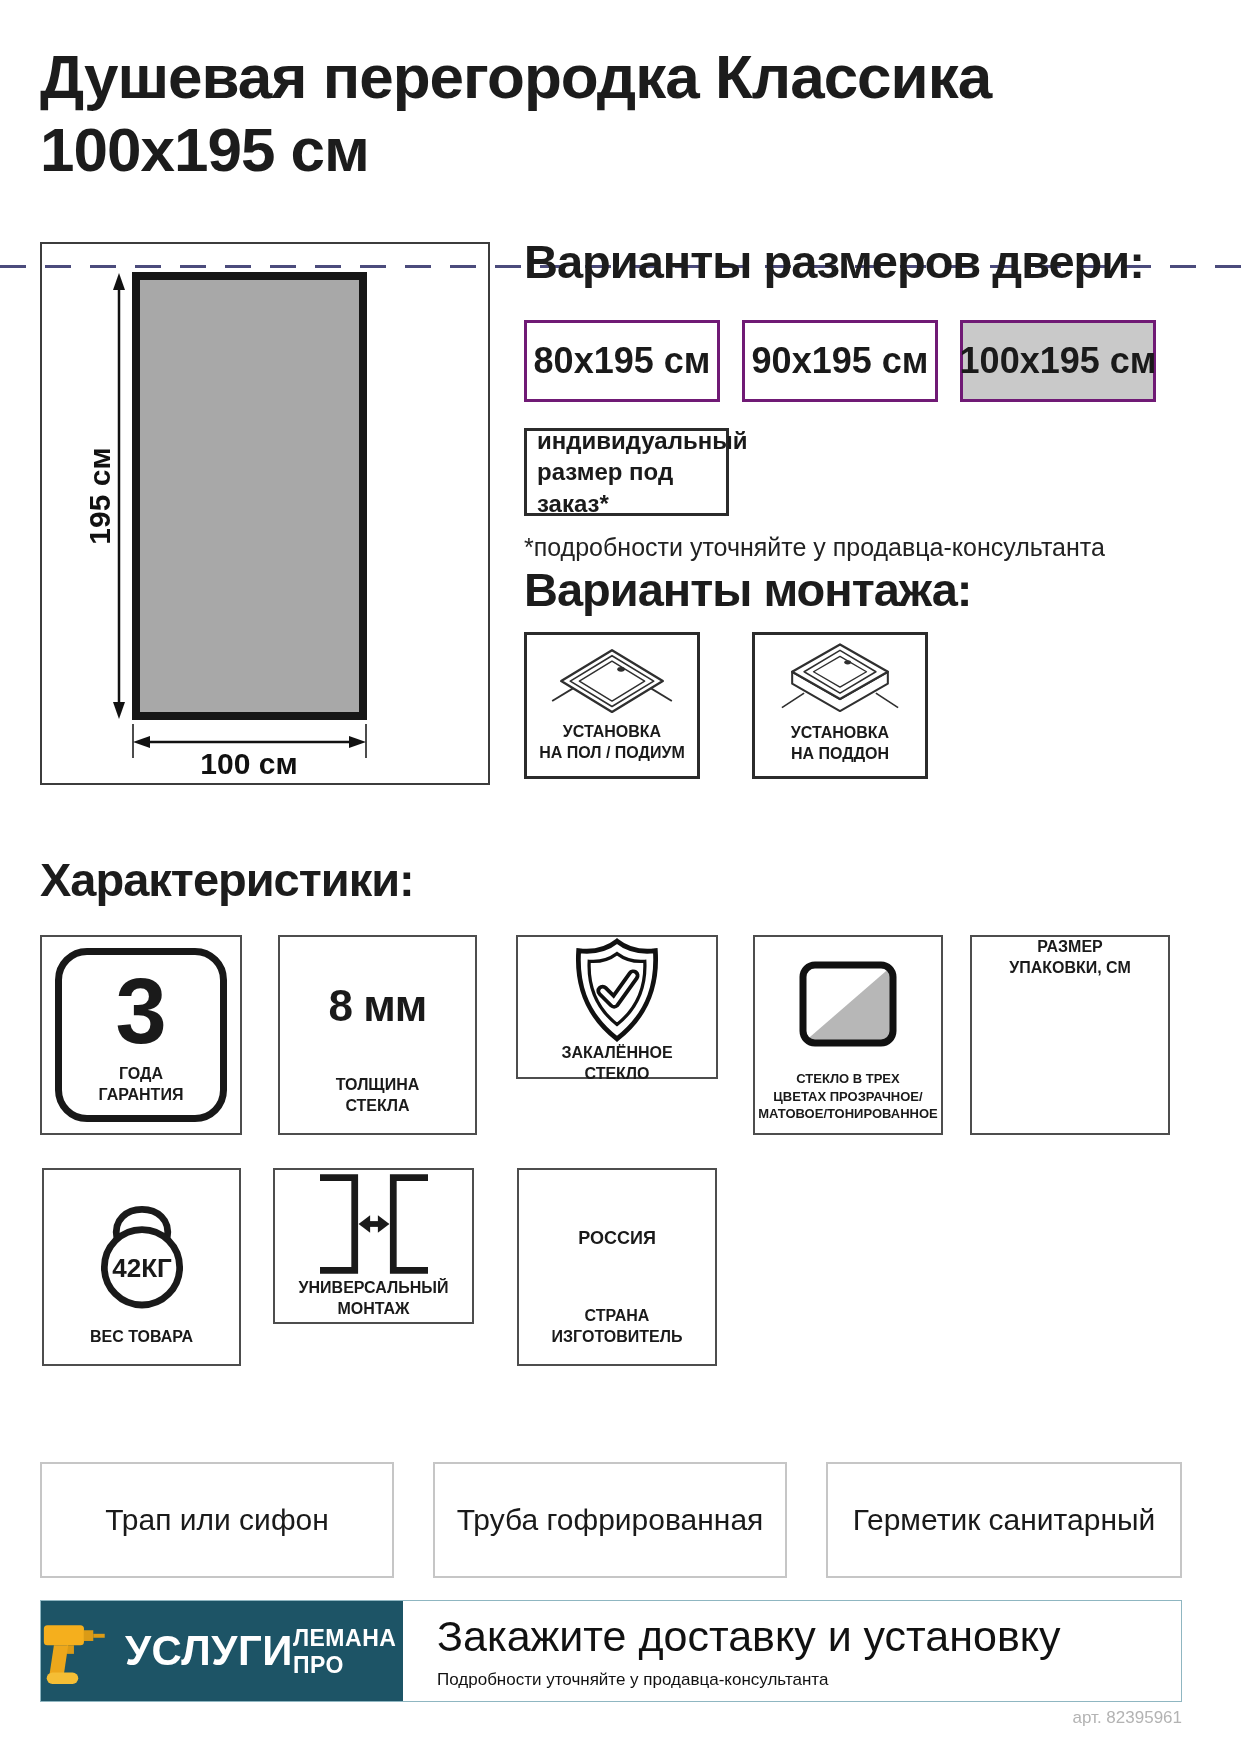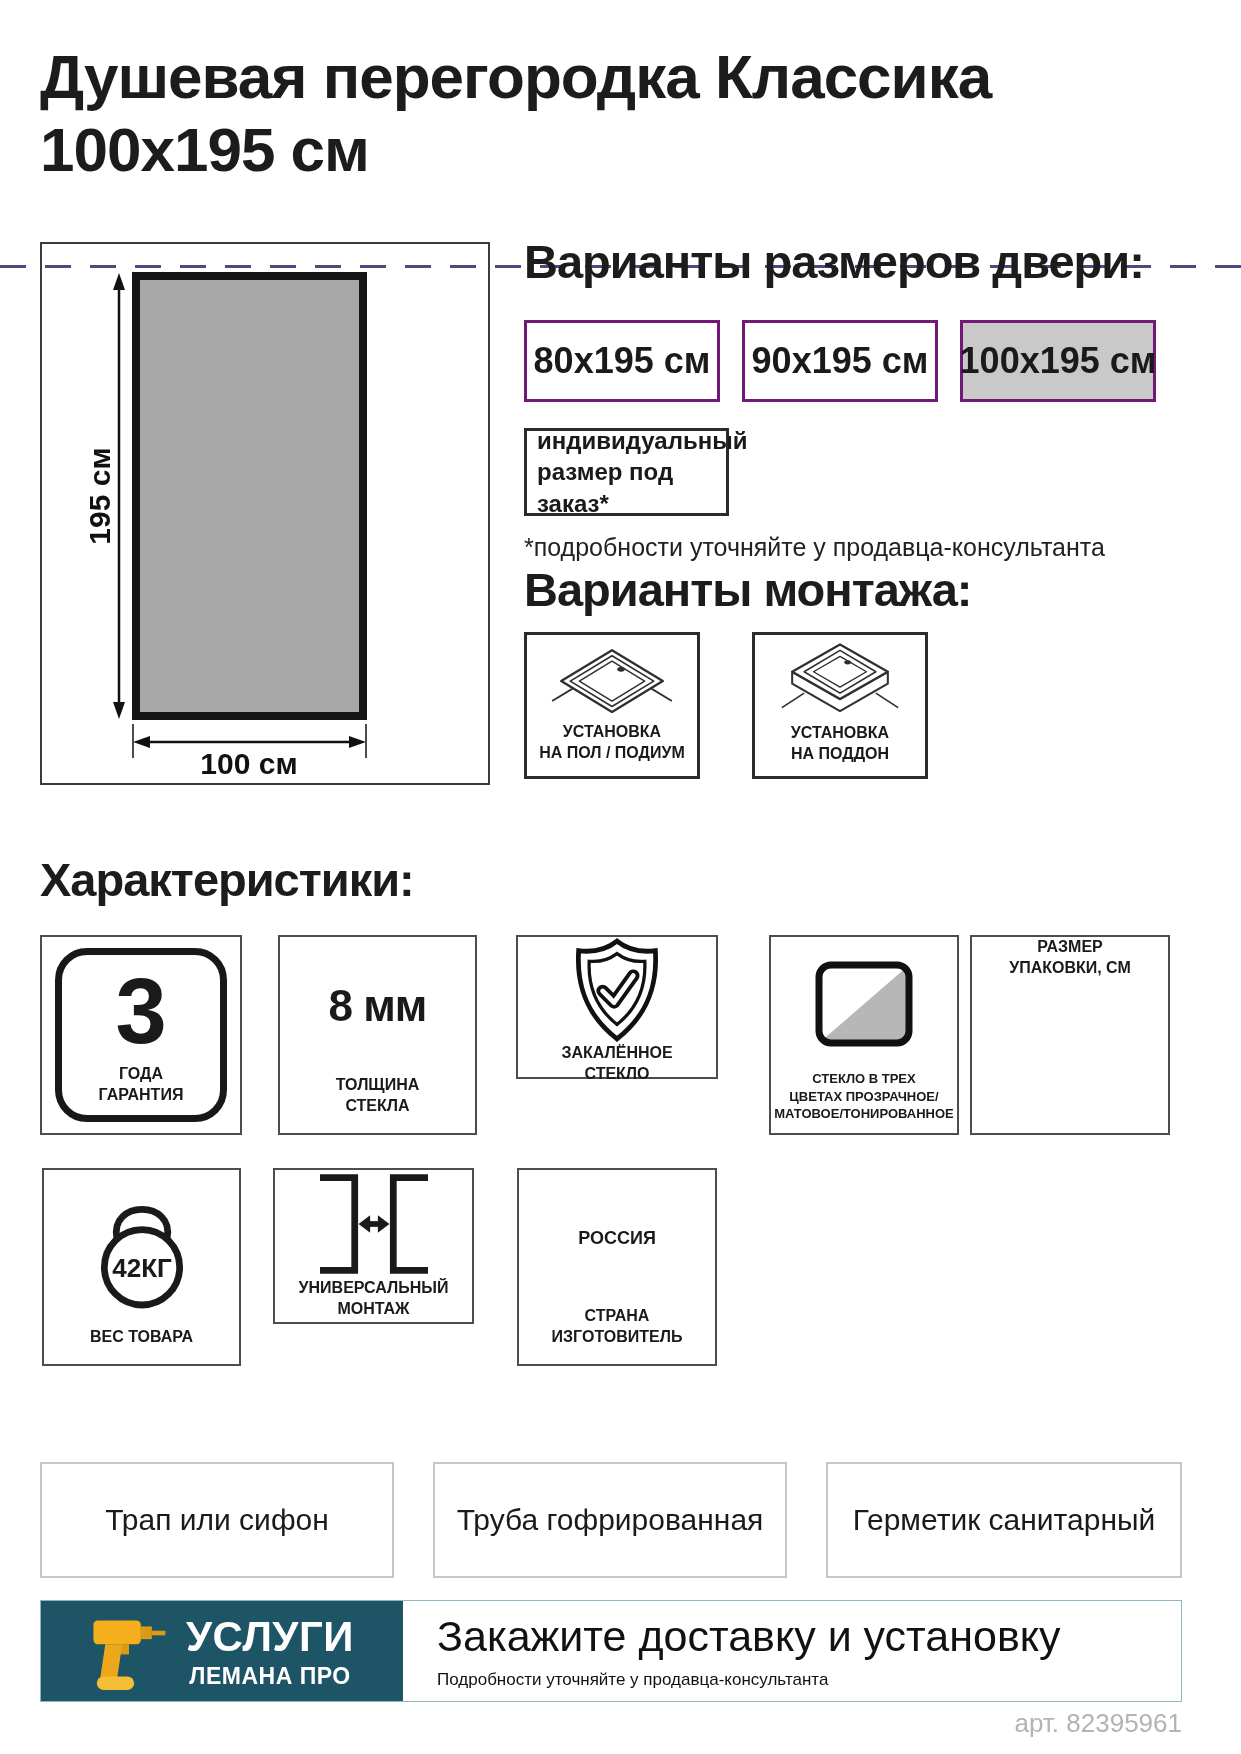--- a/index.html
+++ b/index.html
@@ -36,27 +36,27 @@
   .guarantee-frame{position:absolute;left:13px;top:11px;right:13px;bottom:11px;border:7px solid #181818;border-radius:32px;
             display:flex;flex-direction:column;align-items:center;}
   .guarantee-num{flex:1;display:flex;align-items:center;justify-content:center;font-size:92px;font-weight:bold;padding-top:4px;}
   .guarantee-cap{font-size:16px;font-weight:bold;line-height:1.3;text-align:center;padding-bottom:14px;}
   
   .buy-box{border:2px solid #c6c6c6;box-sizing:border-box;display:flex;align-items:center;justify-content:center;
             font-size:30px;color:#1a1a1a;background:#fff;white-space:nowrap;}
   
   .banner{border:1px solid #8fb6c1;box-sizing:border-box;display:flex;background:#fff;}
   .banner-brand{width:362px;background:#1d5466;display:flex;align-items:center;justify-content:center;gap:18px;flex:none;}
-  .brand-text{display:flex;flex-direction:column;align-items:center;color:#fff;}
+  .brand-text{display:flex;align-items:center;color:#fff;}
   .brand-line1{font-size:42px;font-weight:bold;letter-spacing:0.5px;}
   .brand-line2{font-size:23px;font-weight:bold;margin-top:2px;letter-spacing:0.5px;}
   .banner-main{flex:1;display:flex;flex-direction:column;justify-content:center;padding-left:34px;}
   .banner-headline{font-size:43px;color:#111;}
   .banner-subline{font-size:17px;color:#111;margin-top:9px;}
-  .article{font-size:26px;color:#b3b3b3;text-align:right;}
+  .article{font-size:17px;color:#b3b3b3;text-align:right;}
   svg{display:block;}
 </style>
 </head>
 <body>
 
 <div class="page">
 
   <div class="abs page-title" style="left:40px;top:40px;width:1160px;">
     <div>Душевая перегородка Классика</div>
     <div>100х195 см</div>
@@ -166,21 +166,21 @@
         <path d="M33,56 L45,68 L65,40" fill="none" stroke="#111" stroke-width="13" stroke-linecap="round" stroke-linejoin="round"></path>
         <path d="M33,56 L45,68 L65,40" fill="none" stroke="#fff" stroke-width="5" stroke-linecap="round" stroke-linejoin="round"></path>
       </svg>
     </div>
     <div class="char-cap">
       <div>ЗАКАЛЁННОЕ</div>
       <div>СТЕКЛО</div>
     </div>
   </div>
 
-  <div class="abs char-box" style="left:753px;top:935px;width:190px;height:200px;margin-left:16px;">
+  <div class="abs char-box" style="left:753px;top:935px;width:190px;height:200px;">
     <div class="char-content">
       <svg width="100" height="88" viewBox="0 0 100 88">
         <defs>
             <clipPath id="gclip">
               <rect x="5" y="5" width="90" height="78" rx="12"></rect>
             </clipPath>
           </defs>
         <g clip-path="url(#gclip)">
           <rect x="5" y="5" width="90" height="78" fill="#fff"></rect>
           <polygon points="95,5 95,83 5,83" fill="#b7b7b7"></polygon>

